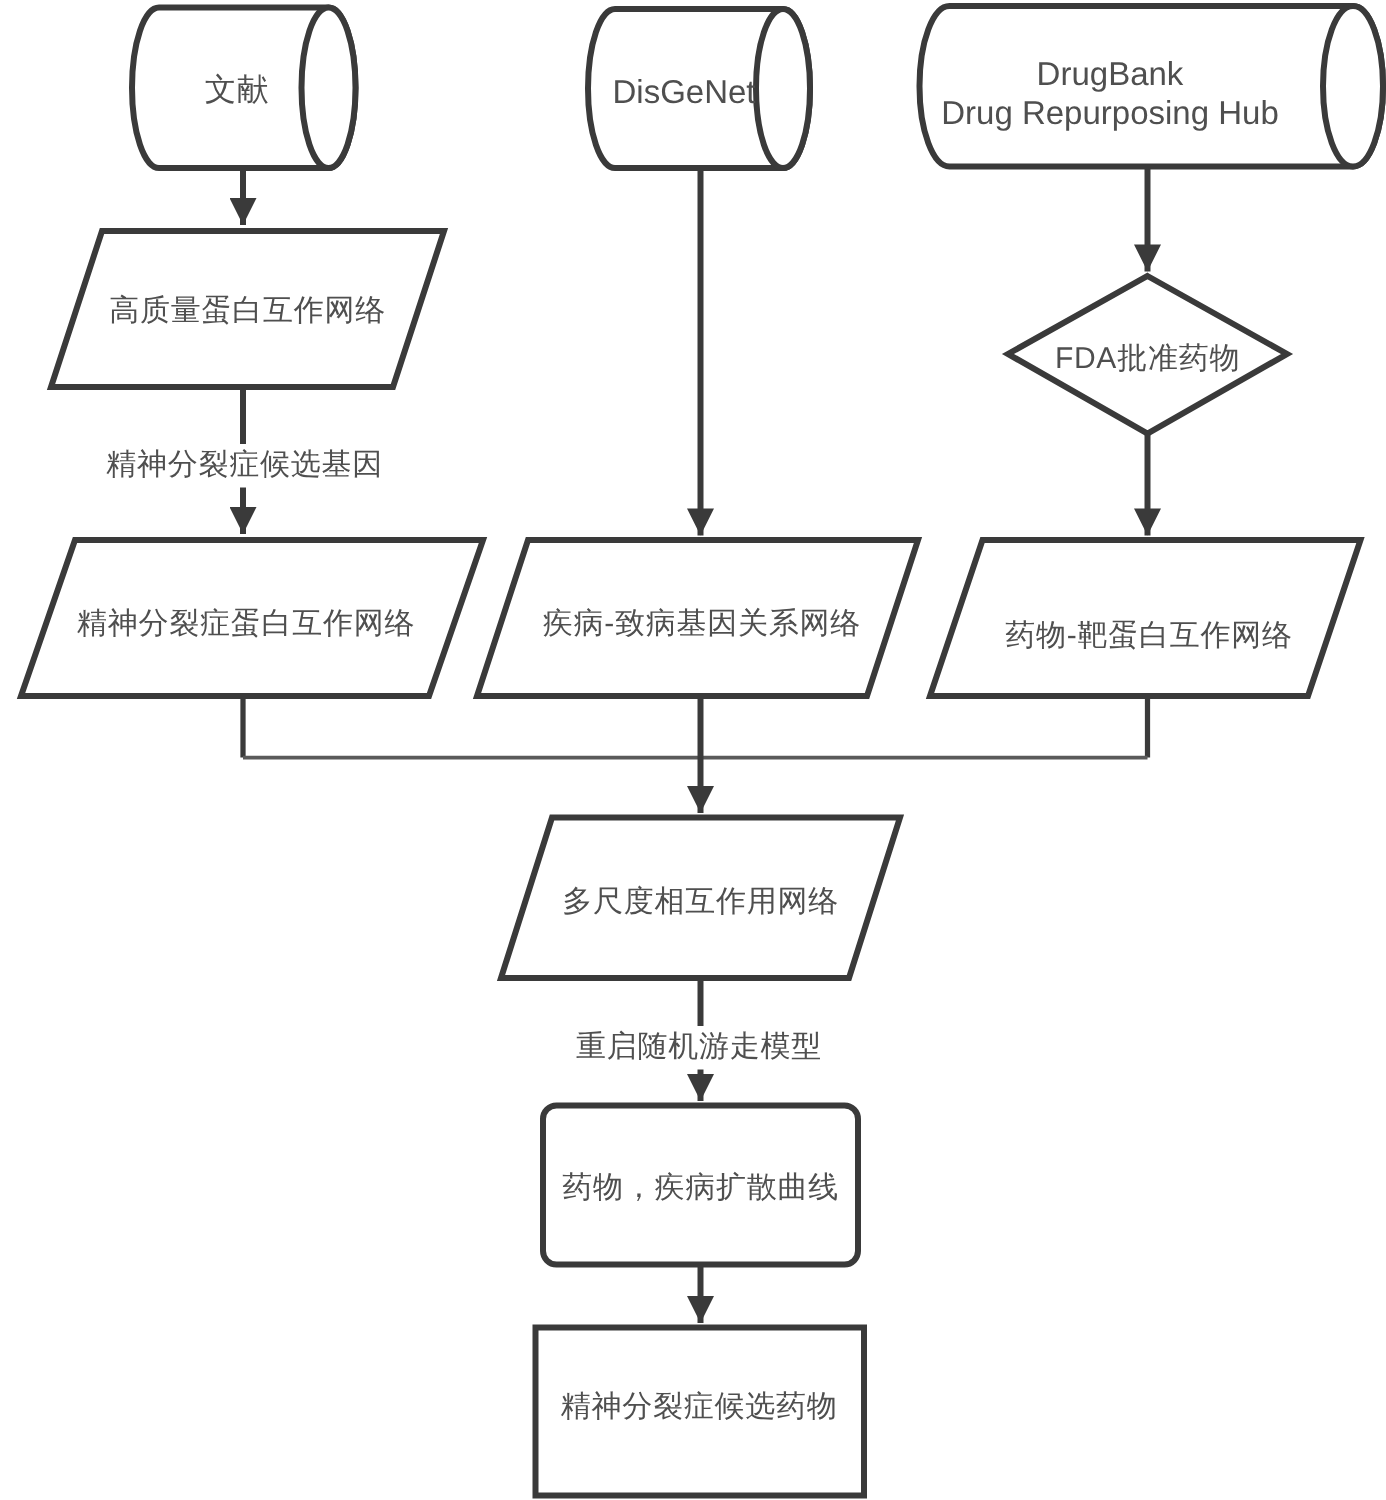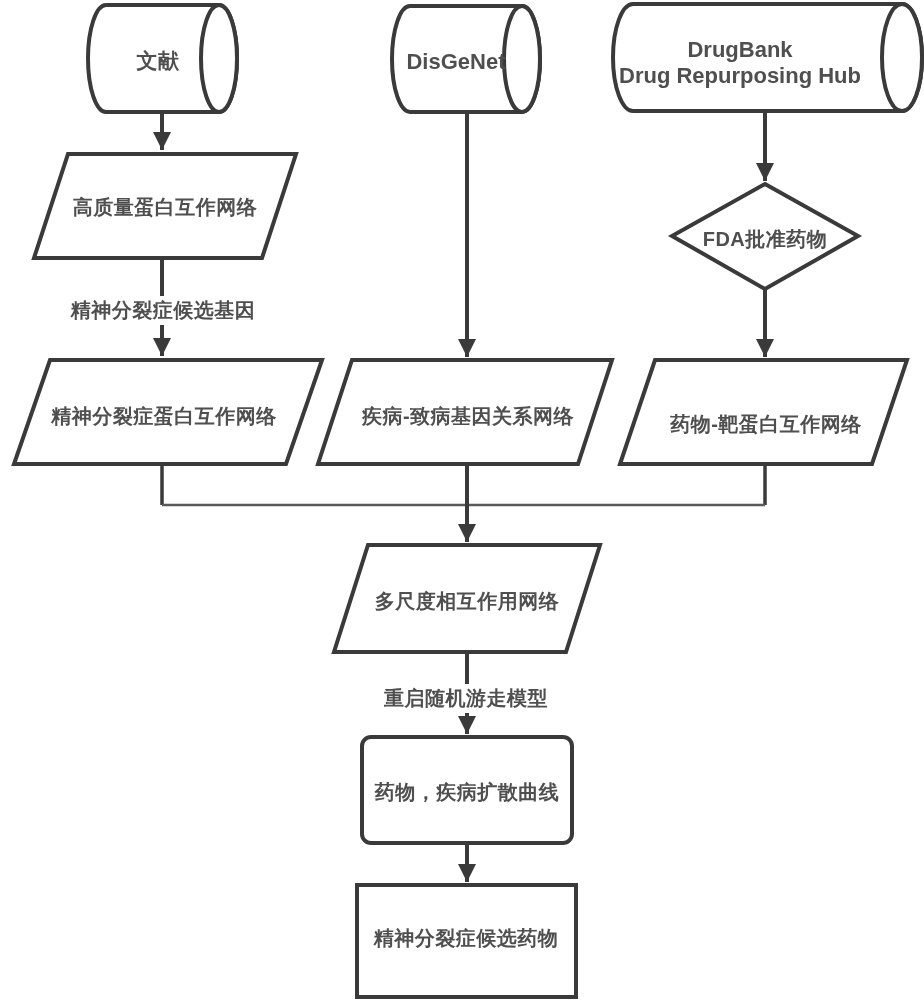--- a/index.html
+++ b/index.html
@@ -2,21 +2,21 @@
 <html style="--line: #3a3a3a; --text: #4f4f4f; --bus: #5a5a5a; --bg: #ffffff;"><head>
 <meta charset="utf-8">
 <style>
   :root{
     --line:#3a3a3a;
     --text:#4f4f4f;
     --bus:#5a5a5a;
     --bg:#ffffff;
   }
   html,body{margin:0;padding:0;background:var(--bg);}
-  .canvas{position:relative;width:924px;height:1000px;background:var(--bg);overflow:hidden;font-weight:bold;}
+  .canvas{position:relative;width:924px;height:1000px;background:var(--bg);overflow:hidden;}
   svg{display:block;}
   .shape{fill:#ffffff;stroke:var(--line);stroke-width:4;}
   .cap{fill:#ffffff;stroke:var(--line);stroke-width:4;}
   .edge{stroke:var(--line);stroke-width:4;fill:none;}
   .edge-thin{stroke:var(--bus);stroke-width:2.5;fill:none;}
   .edge-drop{stroke:var(--line);stroke-width:3.5;fill:none;}
   text{
     font-family:"Liberation Sans","DejaVu Sans",sans-serif;
     fill:var(--text);
     text-anchor:middle;

